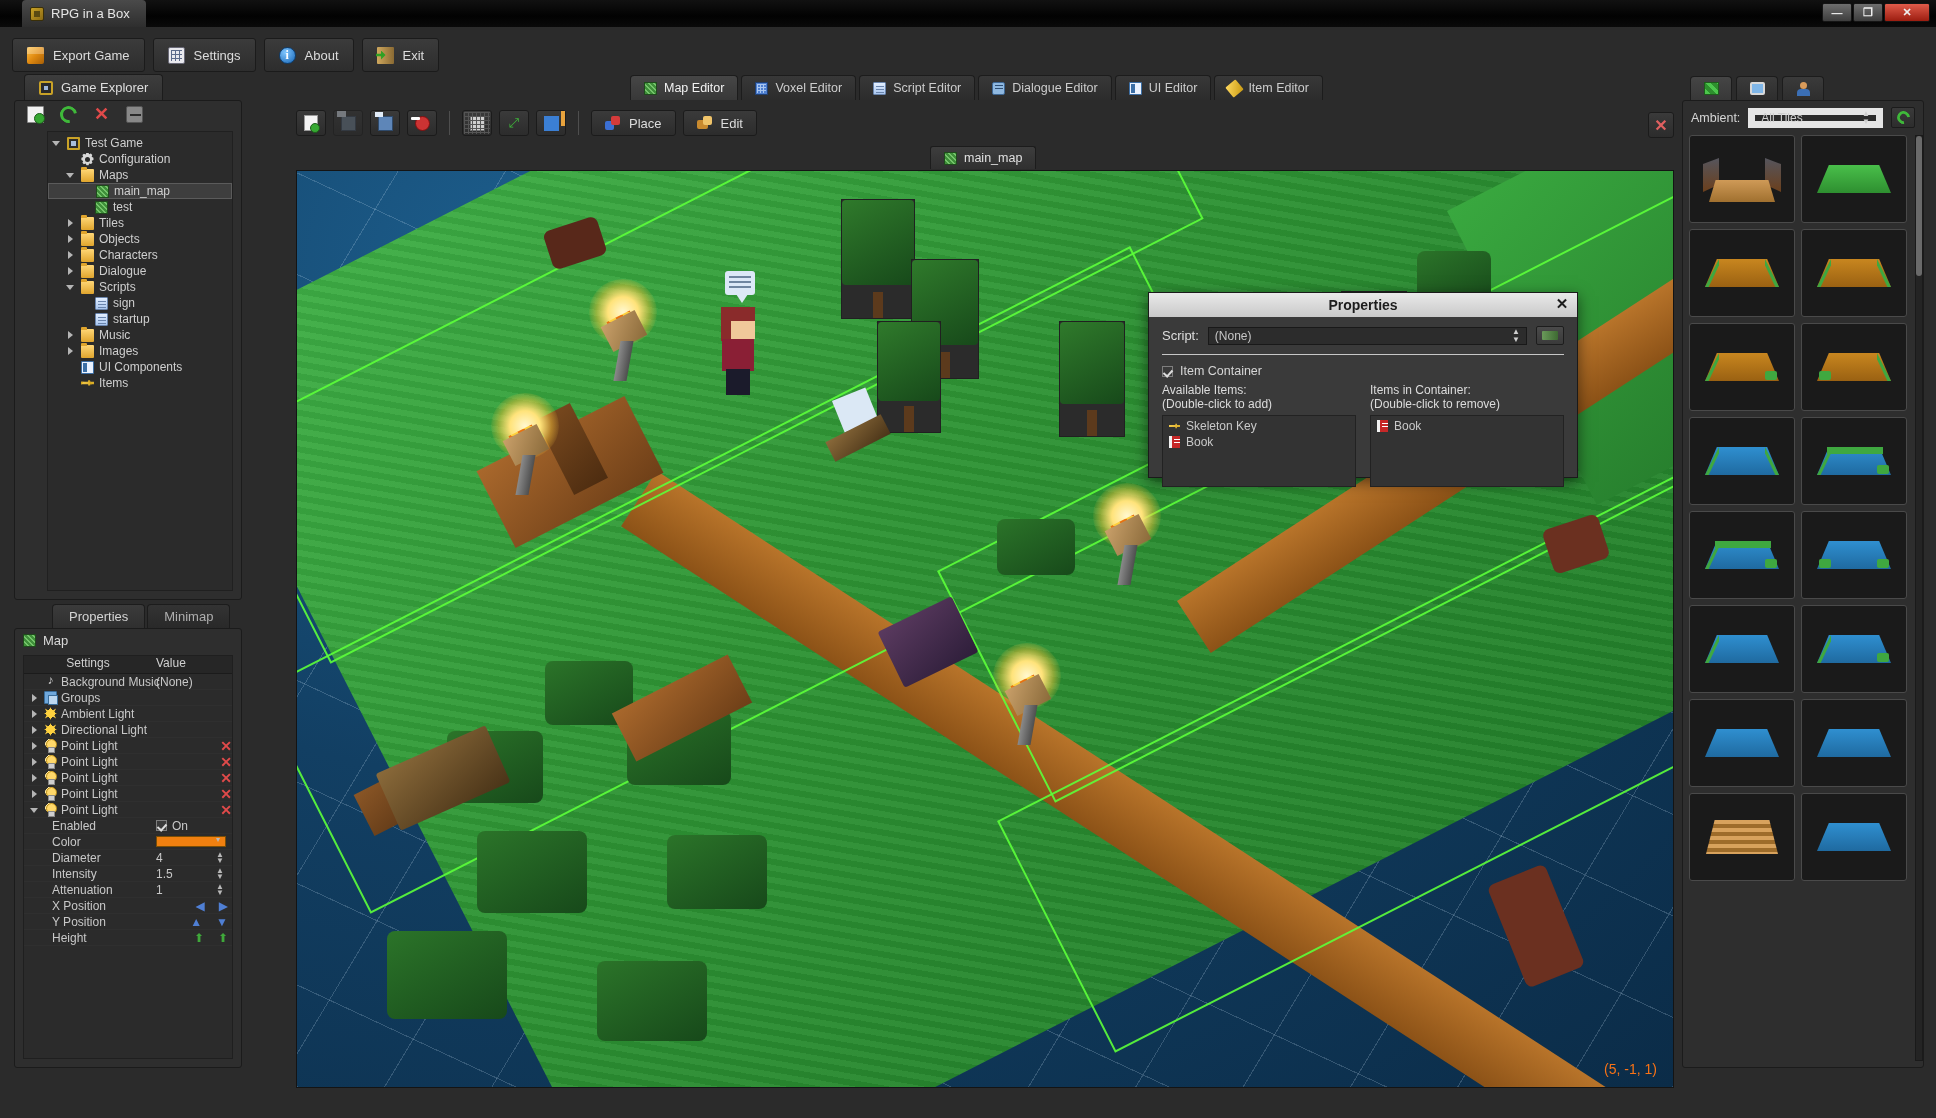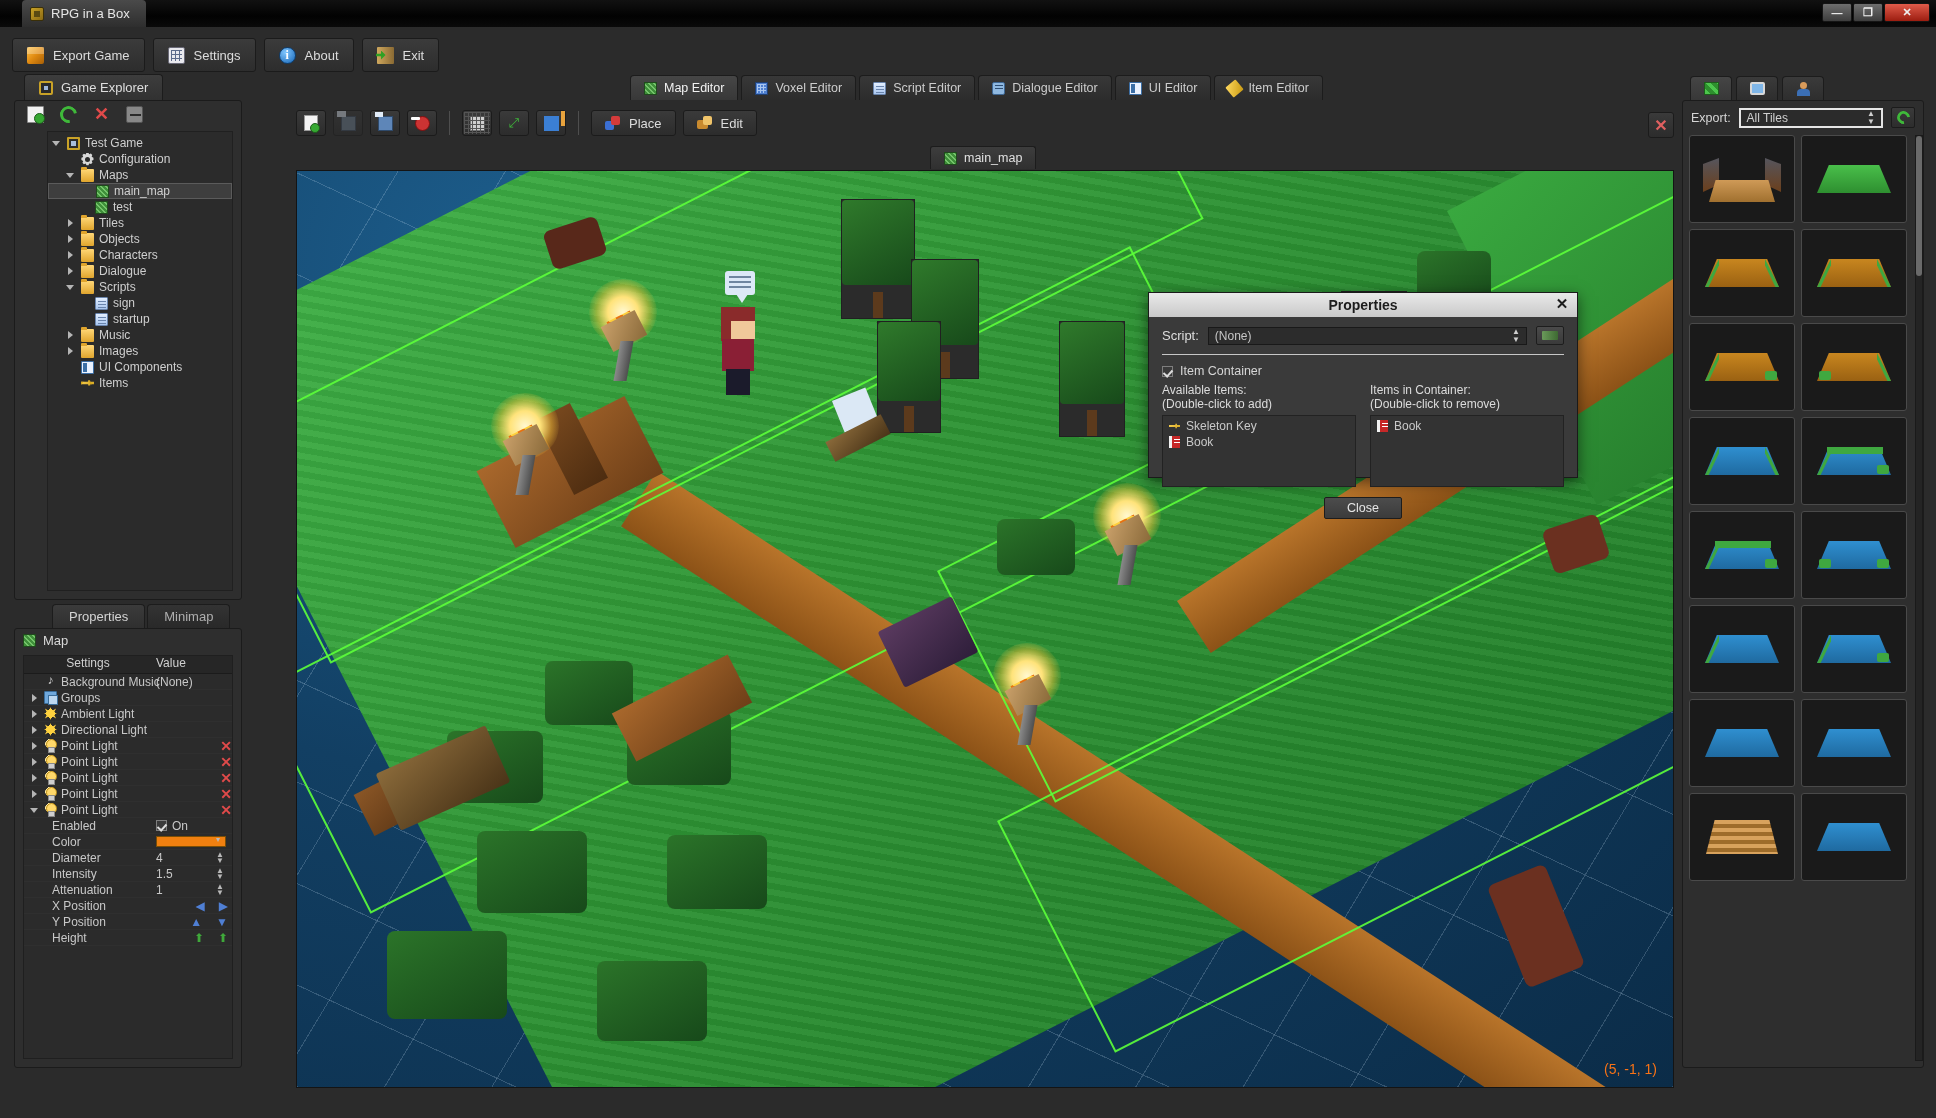--- a/index.html
+++ b/index.html
@@ -480,21 +480,21 @@
   .i-person::after{content:"";position:absolute;left:1px;top:7px;width:13px;height:7px;border-radius:4px 4px 0 0;background:#3b6fb5;}
 
   .right-panel{
     position:absolute; left:1682px; top:100px;
     width:242px; height:968px;
     background:#2e2e2e;border:1px solid #1b1b1b;border-radius:3px;
   }
   .filter-row{display:flex;align-items:center;gap:8px;padding:6px 8px 4px 8px;}
   .filter-lbl{font-size:12.5px;color:#d6d6d6;}
   .filter-sel{
-    flex:1;height:20px;background:#2b2b2b;border:2px solid #e5e5e5;
+    flex:1;height:20px;background:#2b2b2b;border:7px solid #e5e5e5;
     display:flex;align-items:center;justify-content:space-between;padding:0 6px;
     font-size:12px;color:#cfcfcf;cursor:pointer;
   }
   .filter-refresh{
     width:24px;height:21px;background:linear-gradient(to bottom,#3a3a3a,#2d2d2d);
     border:1px solid #1b1b1b;border-radius:2px;display:flex;align-items:center;justify-content:center;cursor:pointer;
   }
   .refresh-g{width:13px;height:13px;position:relative;}
   .refresh-g::before{content:"";position:absolute;inset:0;border:3px solid #3fb83a;border-radius:50%;border-right-color:transparent;transform:rotate(40deg);}
   .tile-scroll{
@@ -1057,41 +1057,38 @@
           <div class="col-cap">Items in Container:</div>
           <div class="col-cap">(Double-click to remove)</div>
           <div class="listbox" id="cont-list">
               <div class="litem">
                 <span class="i-book"></span>
                 <span>Book</span>
               </div>
             </div>
         </div>
       </div>
-      <div class="dlg-footer">
-        <button class="btn-close-dlg">Close</button>
-      </div>
     </div>
   </div>
 
   <div class="right-tabs">
     <div class="rtab active">
         <span class="i-tile"></span>
       </div>
     <div class="rtab">
         <span class="i-monitor"></span>
       </div>
     <div class="rtab">
         <span class="i-person"></span>
       </div>
   </div>
 
   <div class="right-panel">
     <div class="filter-row">
-      <span class="filter-lbl">Export:</span>
+      <span class="filter-lbl">Ambient:</span>
       <div class="filter-sel">
         <span>All Tiles</span>
         <span class="sel-caret">▲<br>▼</span>
       </div>
       <div class="filter-refresh">
           <span class="refresh-g"></span>
         </div>
     </div>
     <div class="tile-scroll">
       <div class="tile-grid" id="tile-grid">

